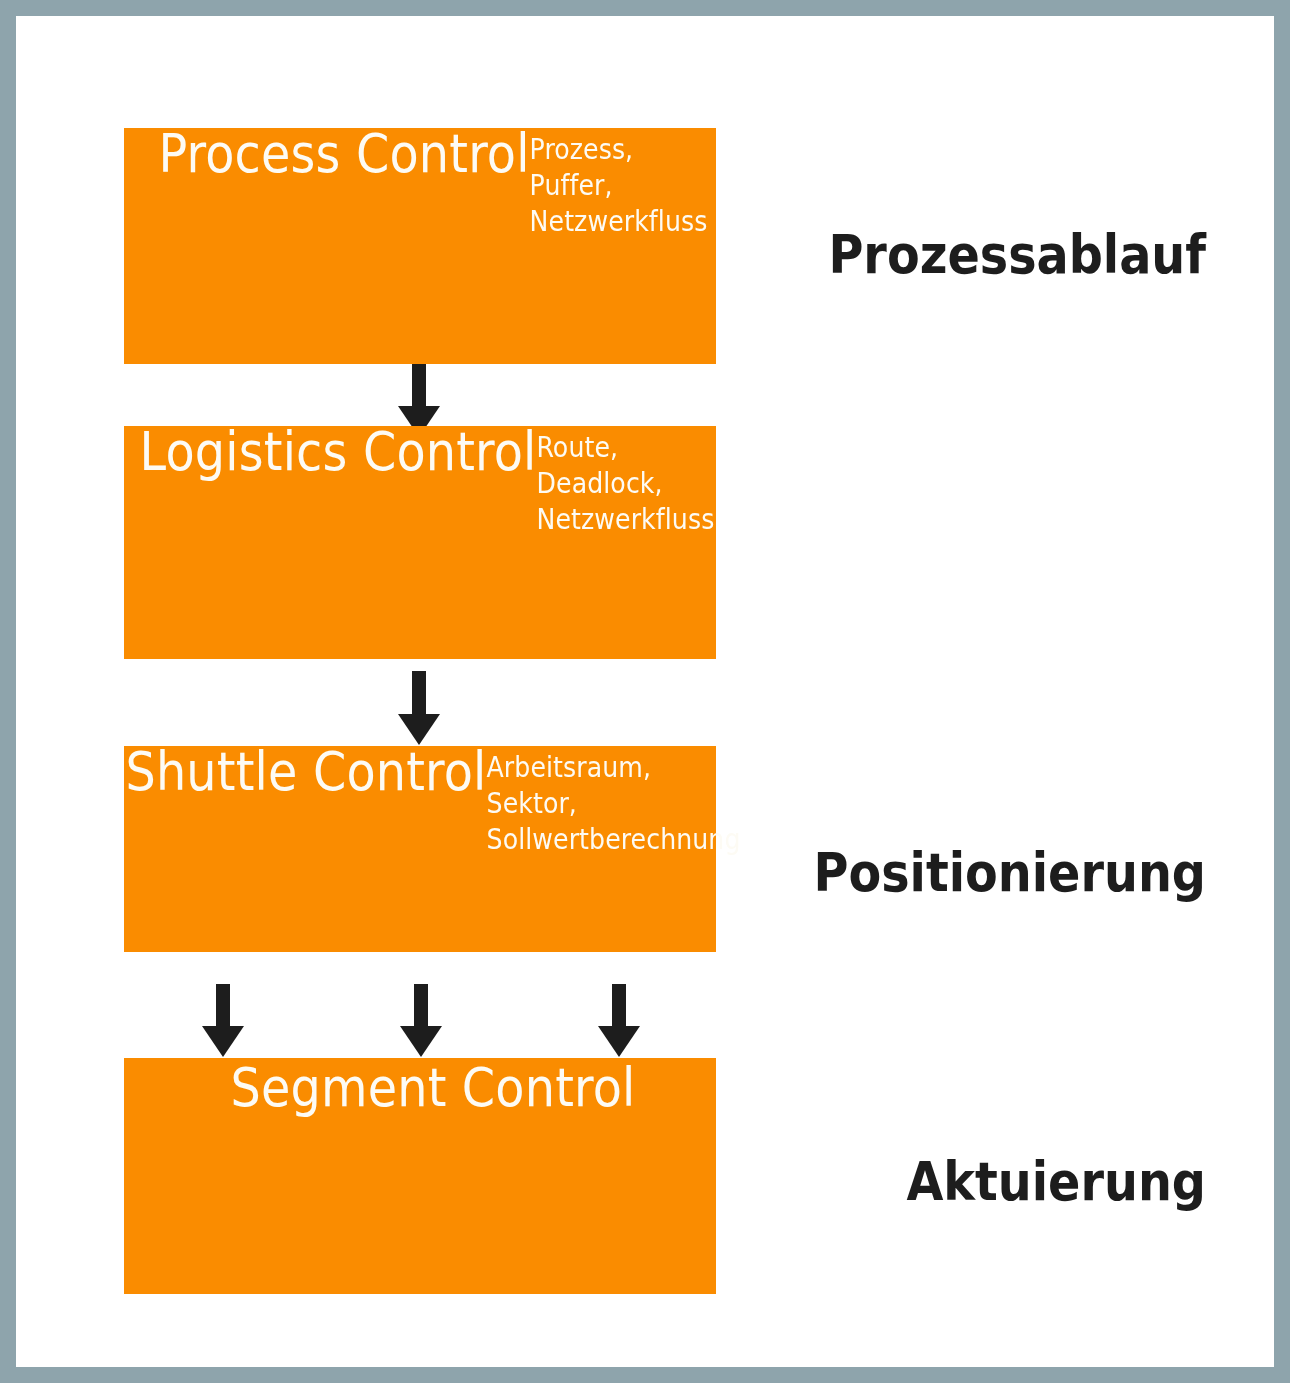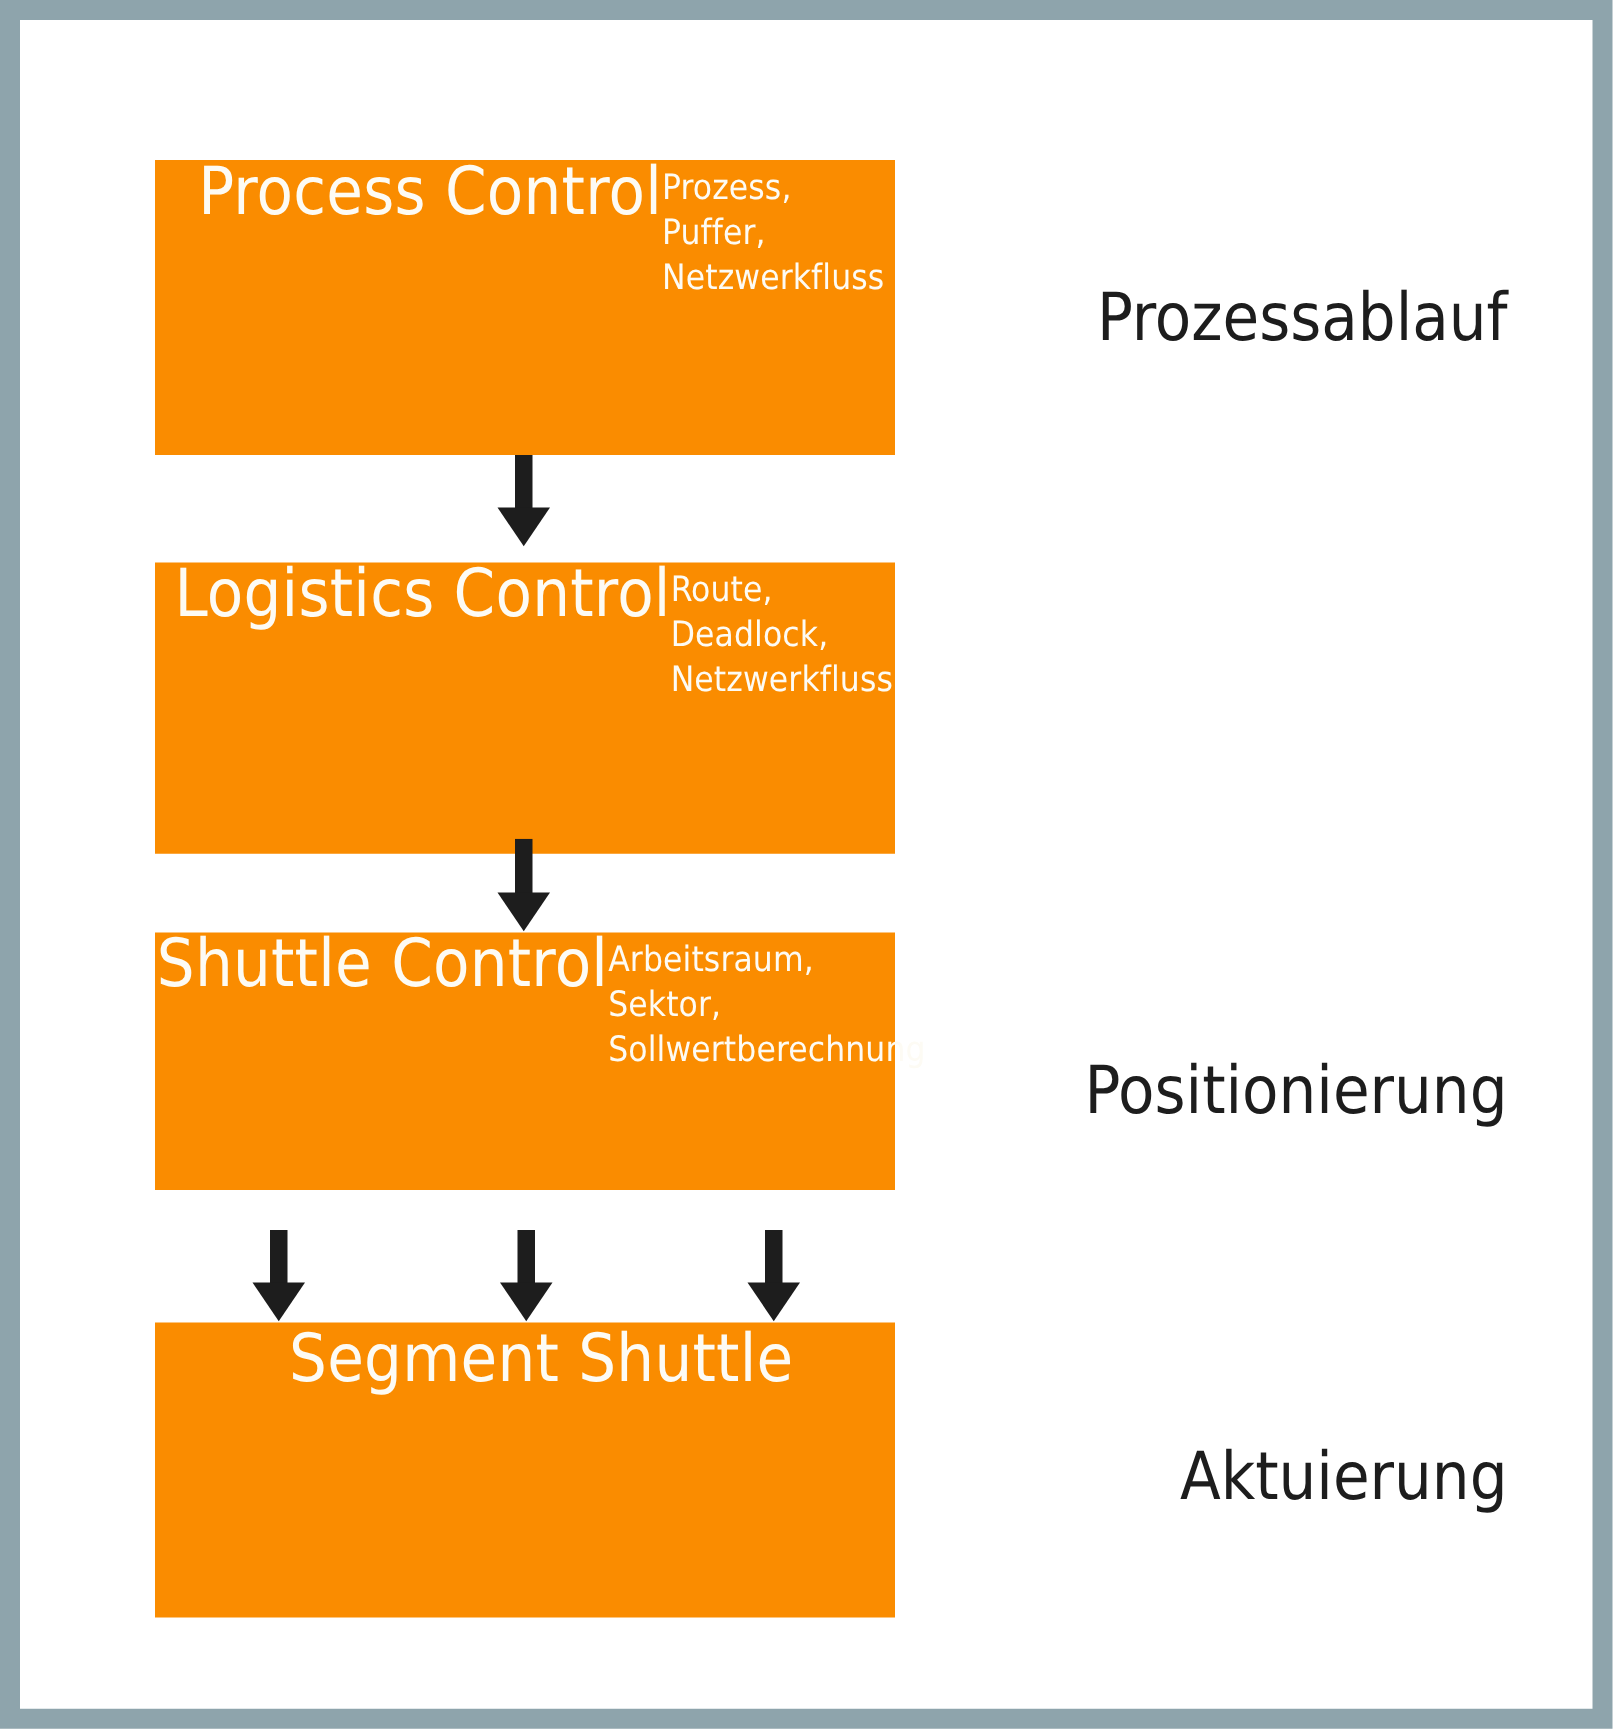--- a/index.html
+++ b/index.html
@@ -71,21 +71,21 @@
     line-height: 1.28;
     font-weight: 400;
     margin-top: 4px;
     letter-spacing: 0.1px;
   }
   .block.no-sub {
     justify-content: center;
   }
 
   #block-0 { top: 112px; height: 236px; }
-  #block-1 { top: 434px; height: 233px; padding-left: 32px; }
+  #block-1 { top: 410px; height: 233px; padding-left: 32px; }
   #block-2 { top: 730px; height: 206px; }
   #block-3 { top: 1042px; height: 236px; }
 
   #block-0 .block-title,
   #block-1 .block-title,
   #block-2 .block-title { margin-top: -4px; }
 
   
   .arrow {
     position: absolute;
@@ -101,20 +101,21 @@
 
   
   .stage-label {
     position: absolute;
     right: 100px;
     text-align: right;
     font-size: 53px;
     line-height: 1;
     color: #1d1d1d;
     white-space: nowrap;
+    font-weight: bold;
   }
   #stage-0 { top: 212px; }
   #stage-1 { top: 520px; }
   #stage-2 { top: 830px; }
   #stage-3 { top: 1139px; }
 </style>
 </head>
 <body>
 
 <div id="frame">
@@ -171,21 +172,21 @@
       </svg>
     </div>
     <div class="arrow" id="arrow-2c">
       <svg width="46" height="74" viewBox="0 0 46 74" xmlns="http://www.w3.org/2000/svg">
         <rect x="16" y="0" width="14" height="45" fill="#1d1d1d"></rect>
         <polygon points="2,42 44,42 23,73" fill="#1d1d1d"></polygon>
       </svg>
     </div>
 
     <div class="block no-sub" id="block-3">
-      <div class="block-title">Segment Shuttle</div>
+      <div class="block-title">Segment Control</div>
     </div>
 
     <div class="stage-label" id="stage-0">Prozessablauf</div>
     <div class="stage-label" id="stage-2">Positionierung</div>
     <div class="stage-label" id="stage-3">Aktuierung</div>
 
   </div>
 </div>
 
 </body></html>

